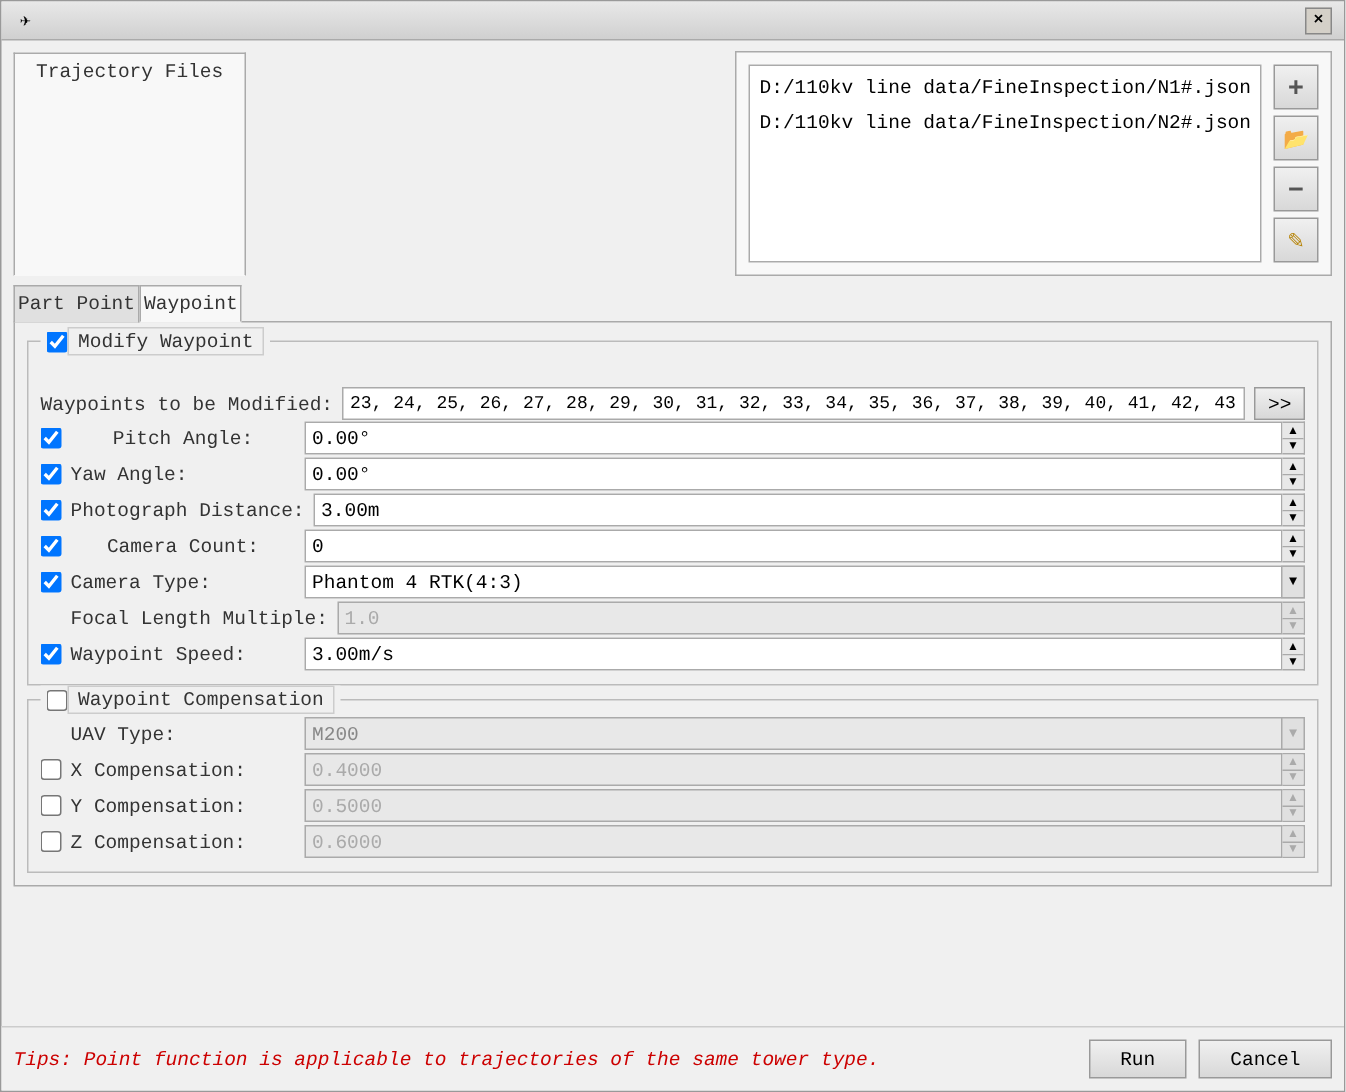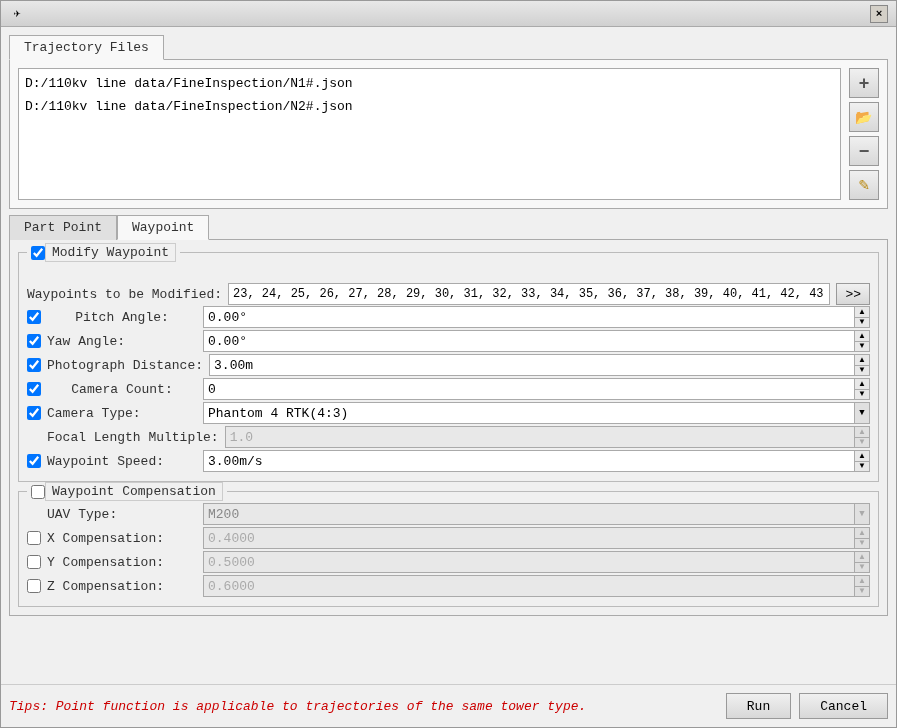--- a/index.html
+++ b/index.html
@@ -63,21 +63,22 @@
     .main-content {
       flex: 1;
       padding: 8px;
       display: flex;
       flex-direction: column;
       gap: 6px;
     }
     
     .tab-container {
       display: flex;
-      flex-direction: column;
+      flex-direction: row;
+      justify-content: space-between;
     }
     .tab-bar {
       display: flex;
       gap: 0;
     }
     .tab {
       padding: 4px 14px;
       background: #e0e0e0;
       border: 1px solid #aaa;
       border-bottom: none;
@@ -131,21 +132,21 @@
       align-items: center;
       justify-content: center;
       font-size: 16px;
     }
     
     .bottom-tabs {
       display: flex;
       gap: 0;
     }
     .bottom-tab {
-      padding: 4px 14px;
+      padding: 4px 2px;
       background: #e0e0e0;
       border: 1px solid #aaa;
       border-bottom: none;
       cursor: pointer;
       font-size: 13px;
       color: #333;
     }
     .bottom-tab.active {
       background: #f8f8f8;
       border-bottom: 1px solid #f8f8f8;

